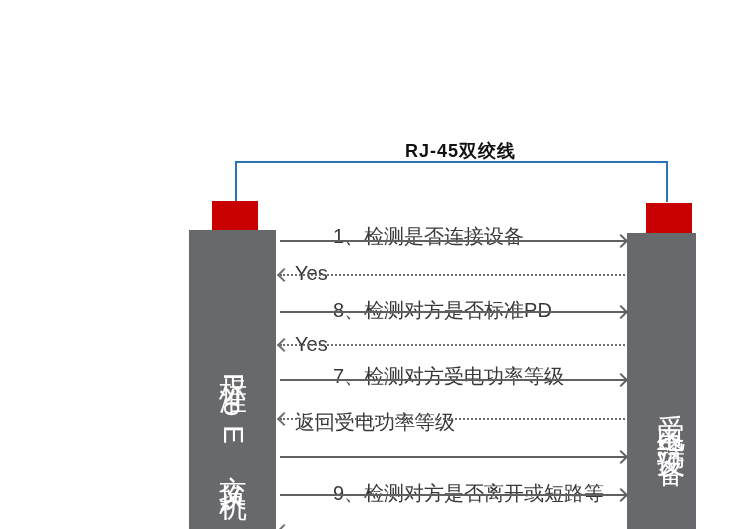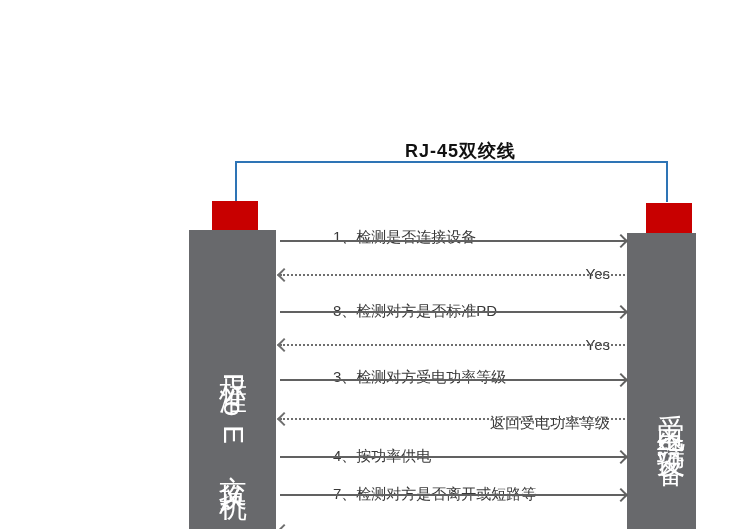--- a/index.html
+++ b/index.html
@@ -58,25 +58,25 @@
     font-size:28px;
     letter-spacing:9px;
     line-height:1;
     white-space:nowrap;
   }
 
   .msg-label {
     position:absolute;
     left:190px; width:345px;
     height:19px; line-height:19px;
-    font-size:15px;
+    font-size:20px;
     color:#383838;
   }
   .msg-label.request  { text-indent:38px; }
-  .msg-label.response { text-align:right; }
+  .msg-label.response { text-align:left; }
 
   .arrow {
     position:absolute;
     left:190px; width:345px; height:0;
   }
   .arrow.solid  { border-top:2px solid #616161; }
   .arrow.dotted { border-top:2px dotted #6e6e6e; }
 
   .arrow.to-right::after {
     content:""; position:absolute;
@@ -120,29 +120,28 @@
 
   <div class="msg-label response" style="top:159px">Yes</div>
   <div class="arrow dotted to-left" style="top:184px"></div>
 
   <div class="msg-label request" style="top:196px">8、检测对方是否标准PD</div>
   <div class="arrow solid to-right" style="top:221px"></div>
 
   <div class="msg-label response" style="top:230px">Yes</div>
   <div class="arrow dotted to-left" style="top:254px"></div>
 
-  <div class="msg-label request" style="top:262px">3、检测对方受电功率等级</div>
+  <div class="msg-label request" style="top:262px">7、检测对方受电功率等级</div>
   <div class="arrow solid to-right" style="top:289px"></div>
 
   <div class="msg-label response" style="top:308px">返回受电功率等级</div>
   <div class="arrow dotted to-left" style="top:328px"></div>
 
-  <div class="msg-label request" style="top:341px">4、按功率供电</div>
   <div class="arrow solid to-right" style="top:366px"></div>
 
-  <div class="msg-label request" style="top:379px">7、检测对方是否离开或短路等</div>
+  <div class="msg-label request" style="top:379px">9、检测对方是否离开或短路等</div>
   <div class="arrow solid to-right" style="top:404px"></div>
 
   <div class="arrow dotted to-left" style="top:440px"></div>
 
   <div class="arrow solid to-right" style="top:477px"></div>
 
 </div>
 
 </body></html>

